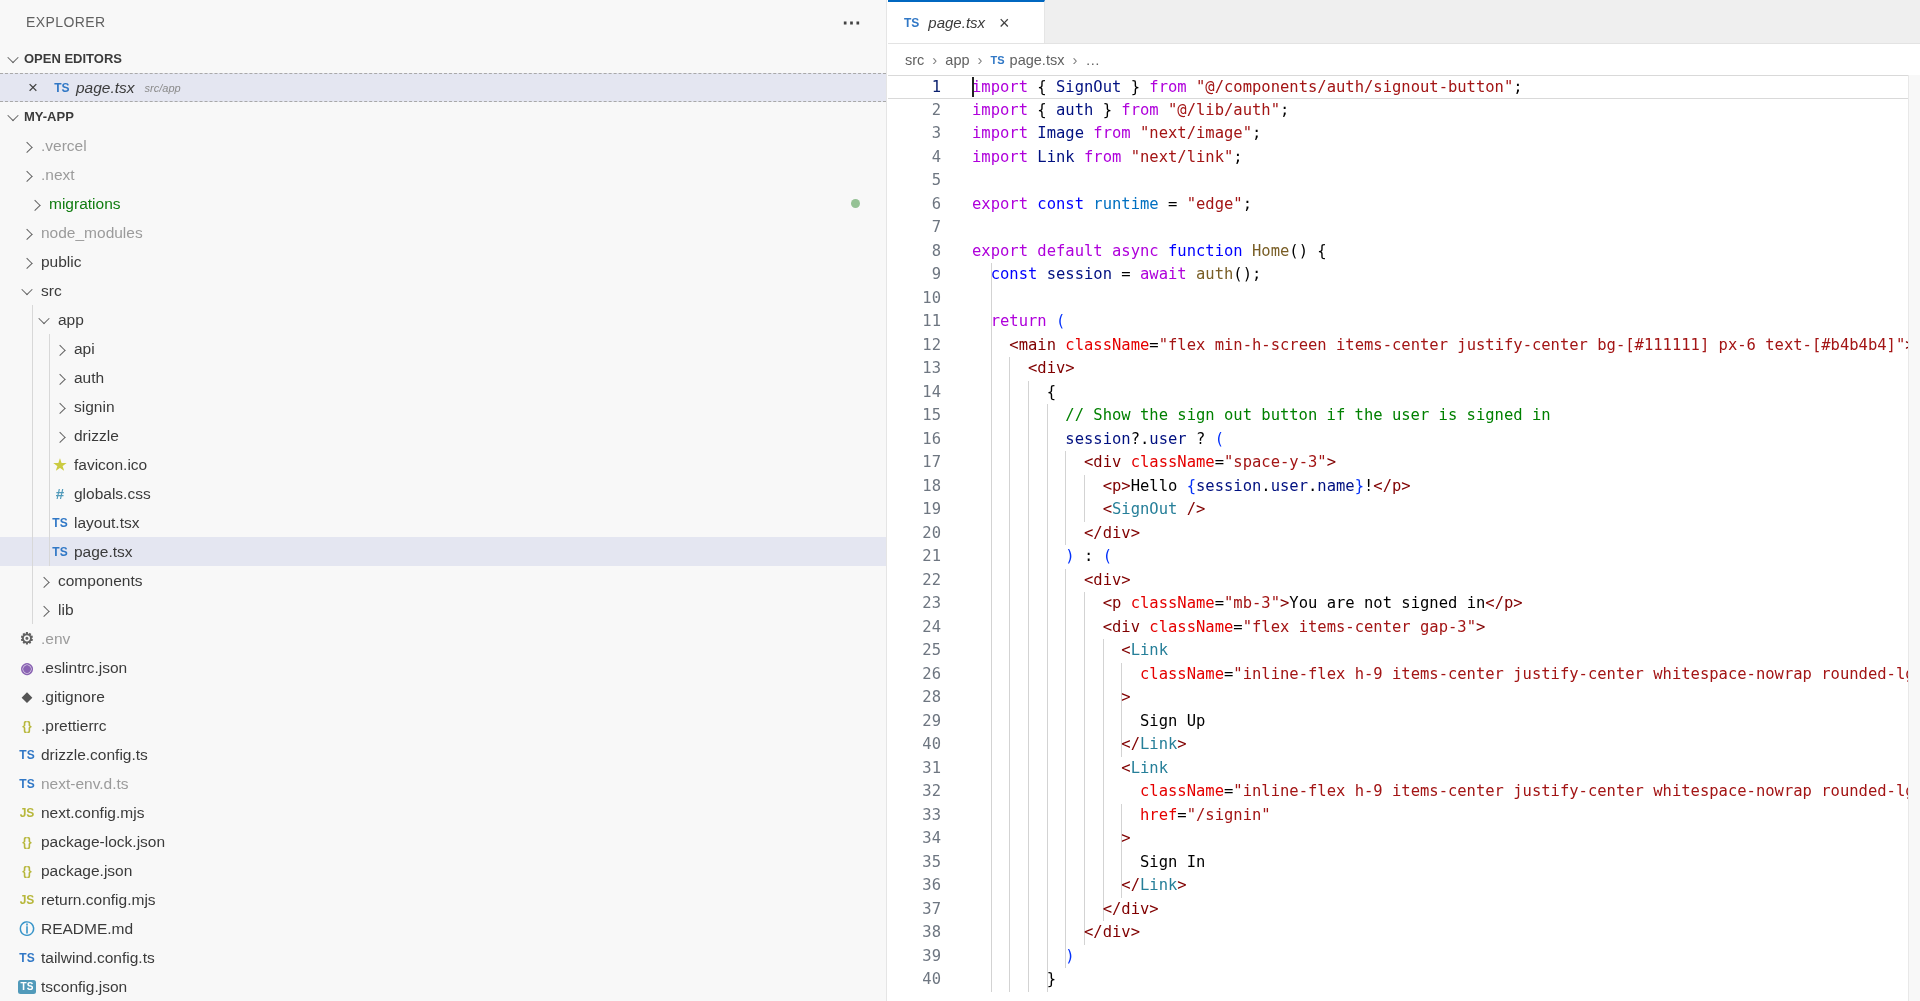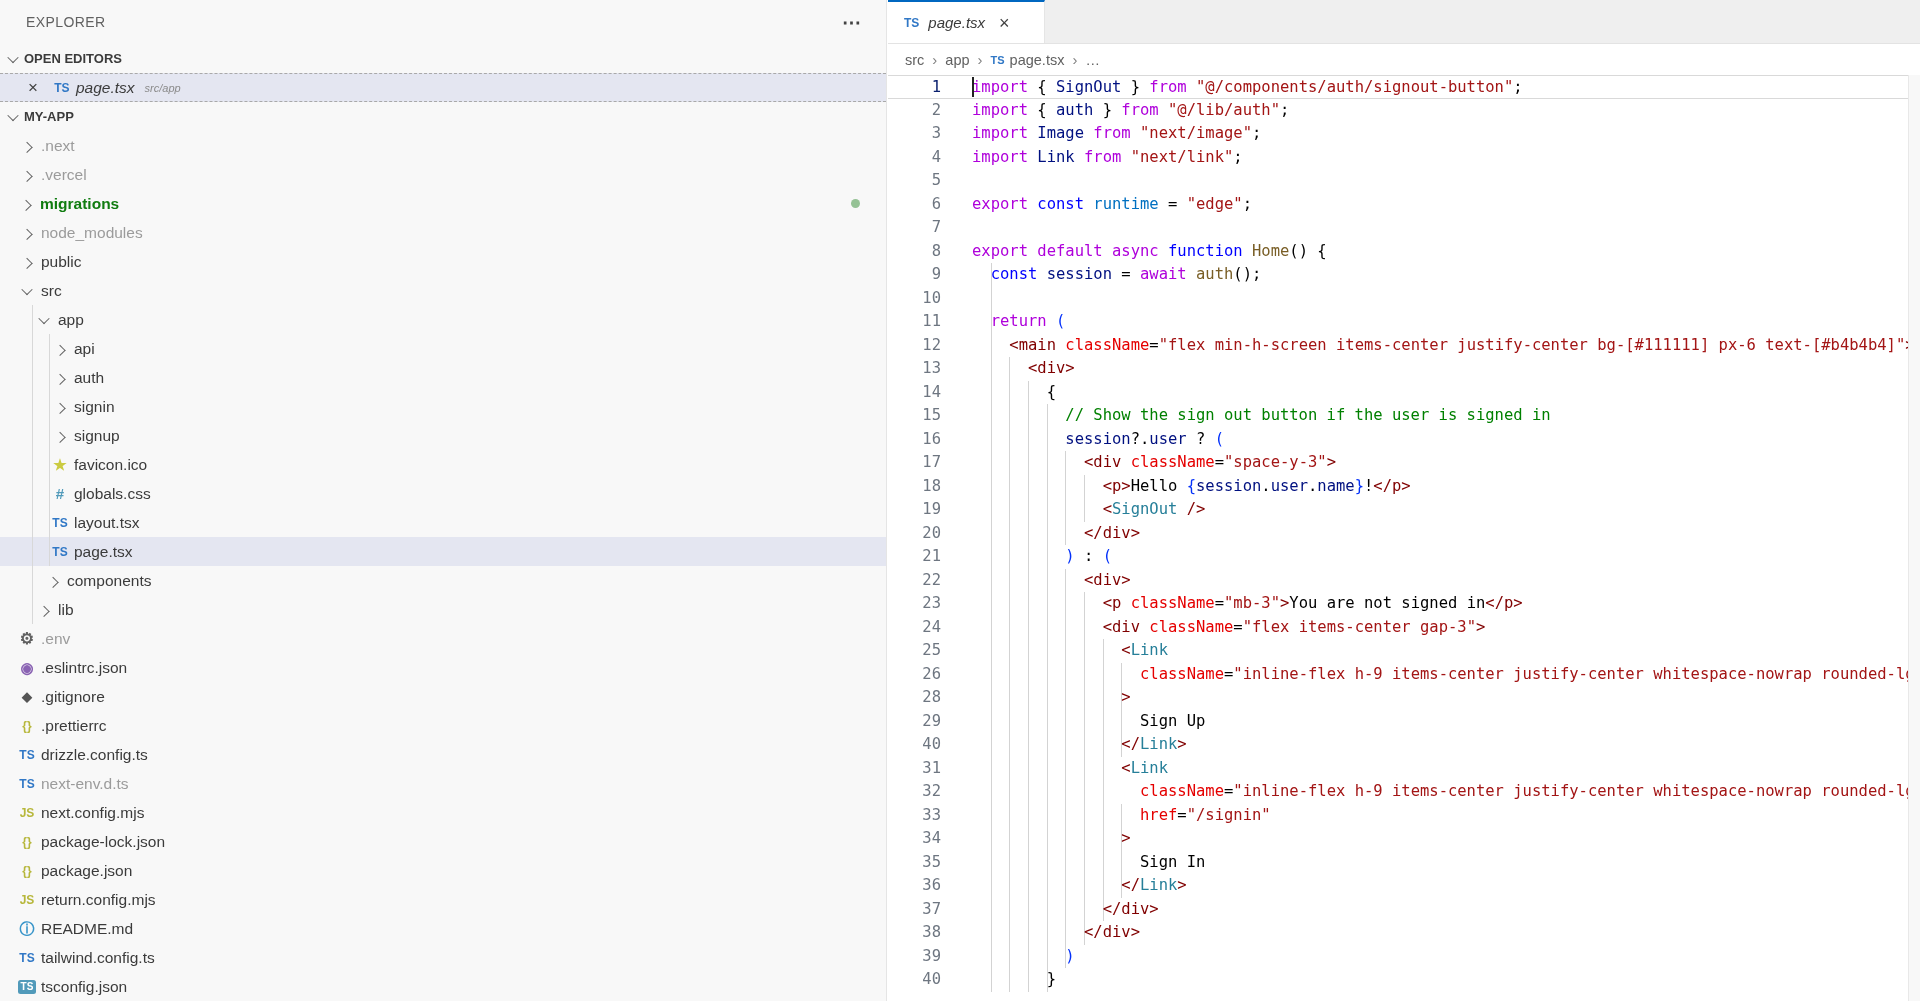--- a/index.html
+++ b/index.html
@@ -103,29 +103,29 @@
     <div class="section-row">
       <span class="chev exp"></span>
       <span>MY-APP</span>
     </div>
 
     <div class="tree" id="tree">
         <div class="tree-row c-ignored" style="padding-left: 16px;">
           <span class="slot">
             <span class="chev col"></span>
           </span>
+          <span class="label">.vercel</span>
+        </div>
+        <div class="tree-row c-ignored" style="padding-left: 16px;">
+          <span class="slot">
+            <span class="chev col"></span>
+          </span>
           <span class="label">.next</span>
         </div>
-        <div class="tree-row c-ignored" style="padding-left: 16px;">
-          <span class="slot">
-            <span class="chev col"></span>
-          </span>
-          <span class="label">.vercel</span>
-        </div>
-        <div class="tree-row c-green" style="padding-left: 15px; font-weight: bold;">
+        <div class="tree-row c-green" style="padding-left: 24px;">
           <span class="slot">
             <span class="chev col"></span>
           </span>
           <span class="label">migrations</span>
           <span class="gdot"></span>
         </div>
         <div class="tree-row c-ignored" style="padding-left: 16px;">
           <span class="slot">
             <span class="chev col"></span>
           </span>
@@ -164,21 +164,21 @@
         <div class="tree-row" style="padding-left: 49px;">
           <span class="slot">
             <span class="chev col"></span>
           </span>
           <span class="label">signin</span>
         </div>
         <div class="tree-row" style="padding-left: 49px;">
           <span class="slot">
             <span class="chev col"></span>
           </span>
-          <span class="label">signup</span>
+          <span class="label">drizzle</span>
         </div>
         <div class="tree-row" style="padding-left: 49px;">
           <span class="slot">
             <span class="ficon" style="color: rgb(203, 203, 65); font-size: 15px;">★</span>
           </span>
           <span class="label">favicon.ico</span>
         </div>
         <div class="tree-row" style="padding-left: 49px;">
           <span class="slot">
             <span class="ficon" style="color: rgb(81, 154, 186); font-size: 15px;">#</span>
@@ -190,21 +190,21 @@
             <span class="ficon" style="color: rgb(49, 120, 198);">TS</span>
           </span>
           <span class="label">layout.tsx</span>
         </div>
         <div class="tree-row selected" style="padding-left: 49px;">
           <span class="slot">
             <span class="ficon" style="color: rgb(49, 120, 198);">TS</span>
           </span>
           <span class="label">page.tsx</span>
         </div>
-        <div class="tree-row" style="padding-left: 42px;">
+        <div class="tree-row" style="padding-left: 33px;">
           <span class="slot">
             <span class="chev col"></span>
           </span>
           <span class="label">components</span>
         </div>
         <div class="tree-row" style="padding-left: 33px;">
           <span class="slot">
             <span class="chev col"></span>
           </span>
           <span class="label">lib</span>

